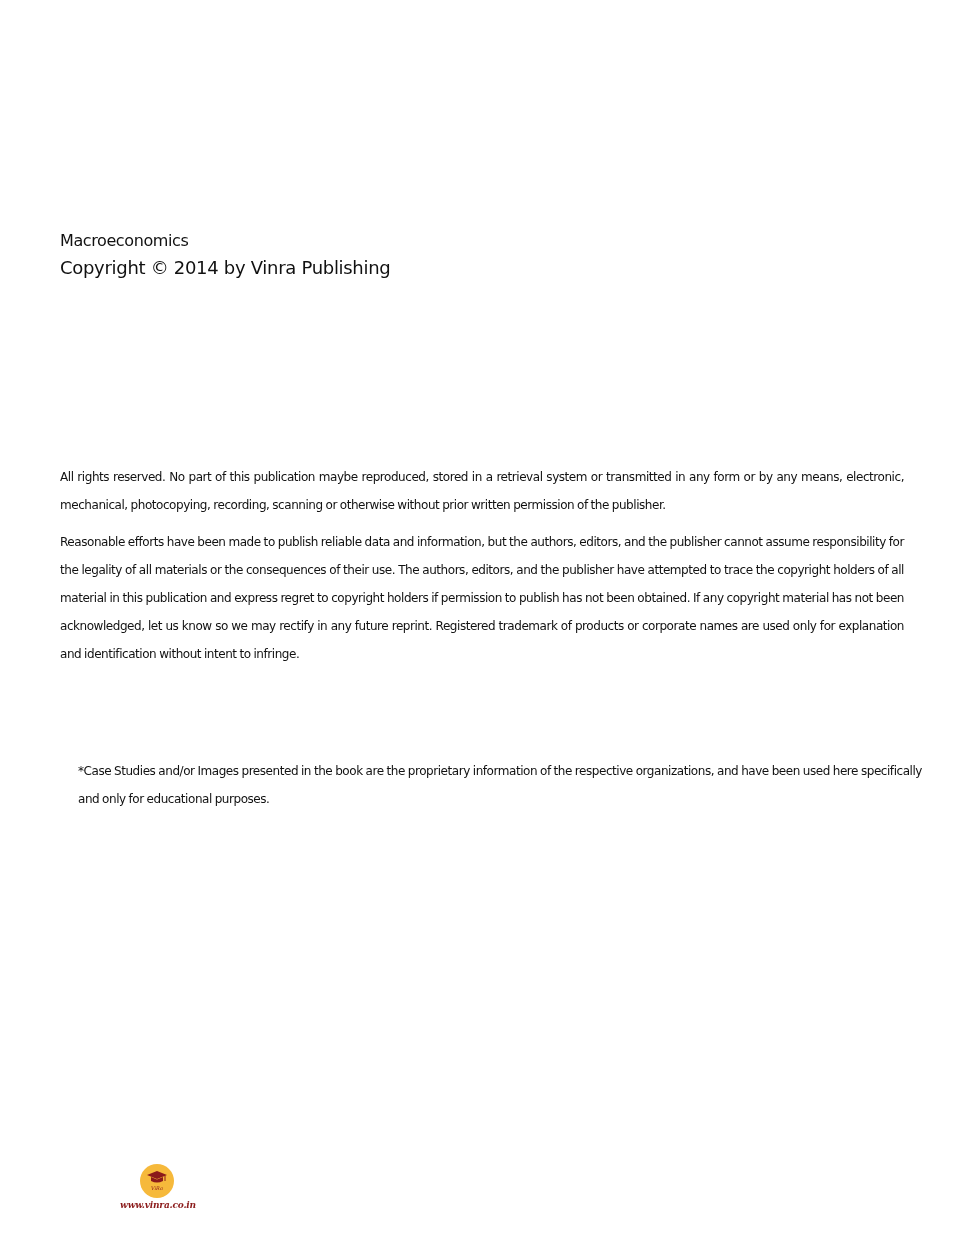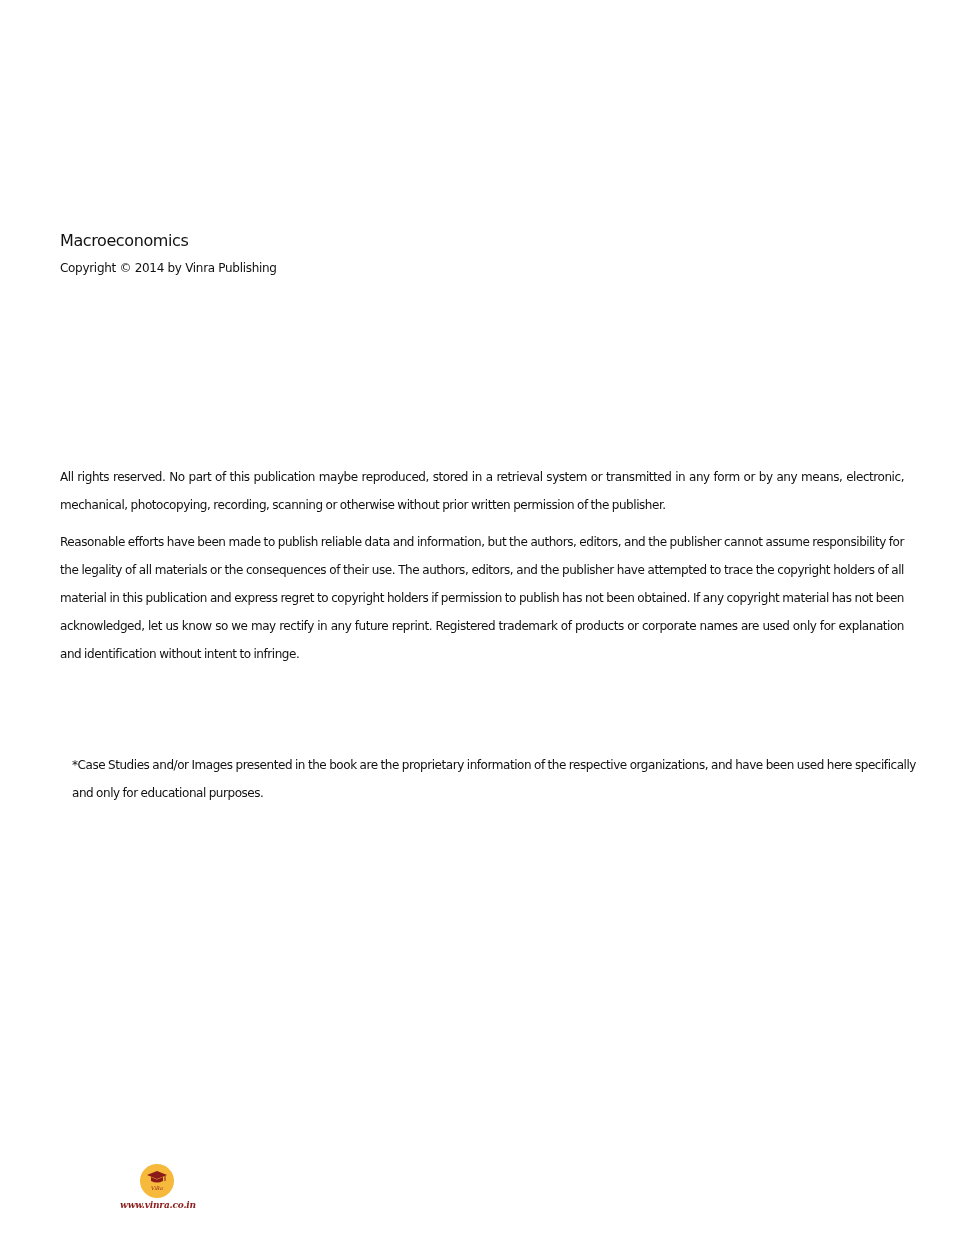--- a/index.html
+++ b/index.html
@@ -21,21 +21,21 @@
       top: 230px;
       font-size: 16px;
       line-height: 22px;
       font-family: "DejaVu Sans", sans-serif;
       letter-spacing: -0.4px;
     }
     .copyright-line {
       position: absolute;
       left: 60px;
       top: 257px;
-      font-size: 12px;
+      font-size: 18px;
       line-height: 22px;
       letter-spacing: -0.3px;
     }
     .para {
       position: absolute;
       left: 60px;
       width: 844px;
       font-size: 12px;
       line-height: 28px;
       text-align: justify;
@@ -84,21 +84,21 @@
   </style>
 </head>
 <body>
 
 <div>
   <div class="book-title">Macroeconomics</div>
   <div class="copyright-line">Copyright © 2014 by Vinra Publishing</div>
 
   <p class="para para1" style="margin:0;">All rights reserved. No part of this publication maybe reproduced, stored in a retrieval system or transmitted in any form or by any means, electronic, mechanical, photocopying, recording, scanning or otherwise without prior written permission of the publisher.</p>
   <p class="para para2" style="margin:0;">Reasonable efforts have been made to publish reliable data and information, but the authors, editors, and the publisher cannot assume responsibility for the legality of all materials or the consequences of their use. The authors, editors, and the publisher have attempted to trace the copyright holders of all material in this publication and express regret to copyright holders if permission to publish has not been obtained. If any copyright material has not been acknowledged, let us know so we may rectify in any future reprint. Registered trademark of products or corporate names are used only for explanation and identification without intent to infringe.</p>
-  <p class="para para3" style="margin:12px;">*Case Studies and/or Images presented in the book are the proprietary information of the respective organizations, and have been used here specifically and only for educational purposes.</p>
+  <p class="para para3" style="margin:18px;">*Case Studies and/or Images presented in the book are the proprietary information of the respective organizations, and have been used here specifically and only for educational purposes.</p>
 
   <div class="logo">
     <div class="logo-circle">
       <svg width="22" height="24" viewBox="0 0 22 24">
         <polygon points="11,2 21,6 11,10 1,6" fill="#8b1a1a"></polygon>
         <path d="M5,8 L5,12 Q11,15 17,12 L17,8 L11,10.5 Z" fill="#8b1a1a"></path>
         <line x1="19" y1="6.5" x2="19" y2="12" stroke="#8b1a1a" stroke-width="1"></line>
         <text x="11" y="21" font-size="5" text-anchor="middle" fill="#8b1a1a" font-style="italic" font-family="DejaVu Serif, serif">ViRa</text>
       </svg>
     </div>

